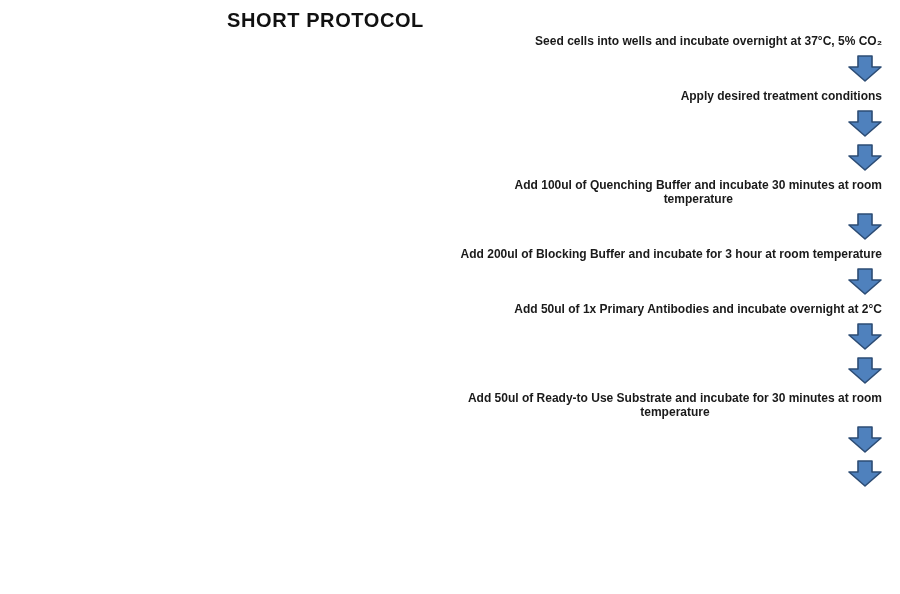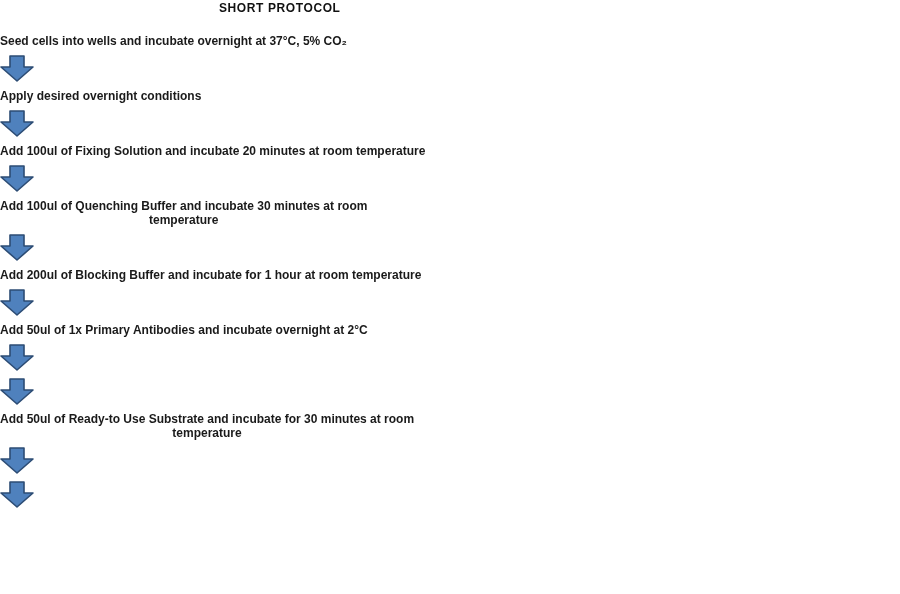--- a/index.html
+++ b/index.html
@@ -13,35 +13,35 @@
     height: 594px;
     background: #ffffff;
     overflow: hidden;
     font-family: "Liberation Sans", "DejaVu Sans", sans-serif;
     color: #1a1a1a;
   }
   .title {
     position: absolute;
     left: 219px;
     top: 1px;
-    margin: 0;
-    font-size: 12px;
+    margin: 8px;
+    font-size: 20px;
     font-weight: bold;
     letter-spacing: 0.6px;
     color: #111111;
     white-space: nowrap;
   }
   .flow {
     position: absolute;
     left: 0;
     top: 34px;
     width: 882px;
     display: flex;
     flex-direction: column;
-    align-items: flex-start;
+    align-items: flex-end;
     gap: 7px;
   }
   .step {
     font-size: 12px;
     line-height: 14px;
     font-weight: bold;
     text-align: center;
     white-space: pre-line;
     color: #1a1a1a;
   }
@@ -53,34 +53,33 @@
 </head>
 <body>
 
 <div class="canvas">
   <h1 class="title">SHORT PROTOCOL</h1>
   <div class="flow" id="flow">
       <div class="step">Seed cells into wells and incubate overnight at 37°C, 5% CO₂</div>
       <svg class="arrow" width="34" height="27" viewBox="0 0 34 27">
         <path d="M10 1 H24 V12 H33 L17 26 L1 12 H10 Z" fill="#4f81bd" stroke="#2c4c74" stroke-width="1.6" stroke-linejoin="round"></path>
       </svg>
-      <div class="step">Apply desired overnight conditions</div>
+      <div class="step">Apply desired treatment conditions</div>
       <svg class="arrow" width="34" height="27" viewBox="0 0 34 27">
         <path d="M10 1 H24 V12 H33 L17 26 L1 12 H10 Z" fill="#4f81bd" stroke="#2c4c74" stroke-width="1.6" stroke-linejoin="round"></path>
       </svg>
-      <div class="step">Add 100ul of Fixing Solution and incubate 20 minutes at room temperature</div>
       <svg class="arrow" width="34" height="27" viewBox="0 0 34 27">
         <path d="M10 1 H24 V12 H33 L17 26 L1 12 H10 Z" fill="#4f81bd" stroke="#2c4c74" stroke-width="1.6" stroke-linejoin="round"></path>
       </svg>
       <div class="step">Add 100ul of Quenching Buffer and incubate 30 minutes at room
 temperature</div>
       <svg class="arrow" width="34" height="27" viewBox="0 0 34 27">
         <path d="M10 1 H24 V12 H33 L17 26 L1 12 H10 Z" fill="#4f81bd" stroke="#2c4c74" stroke-width="1.6" stroke-linejoin="round"></path>
       </svg>
-      <div class="step">Add 200ul of Blocking Buffer and incubate for 1 hour at room temperature</div>
+      <div class="step">Add 200ul of Blocking Buffer and incubate for 3 hour at room temperature</div>
       <svg class="arrow" width="34" height="27" viewBox="0 0 34 27">
         <path d="M10 1 H24 V12 H33 L17 26 L1 12 H10 Z" fill="#4f81bd" stroke="#2c4c74" stroke-width="1.6" stroke-linejoin="round"></path>
       </svg>
       <div class="step">Add 50ul of 1x Primary Antibodies and incubate overnight at 2°C</div>
       <svg class="arrow" width="34" height="27" viewBox="0 0 34 27">
         <path d="M10 1 H24 V12 H33 L17 26 L1 12 H10 Z" fill="#4f81bd" stroke="#2c4c74" stroke-width="1.6" stroke-linejoin="round"></path>
       </svg>
       <svg class="arrow" width="34" height="27" viewBox="0 0 34 27">
         <path d="M10 1 H24 V12 H33 L17 26 L1 12 H10 Z" fill="#4f81bd" stroke="#2c4c74" stroke-width="1.6" stroke-linejoin="round"></path>
       </svg>

